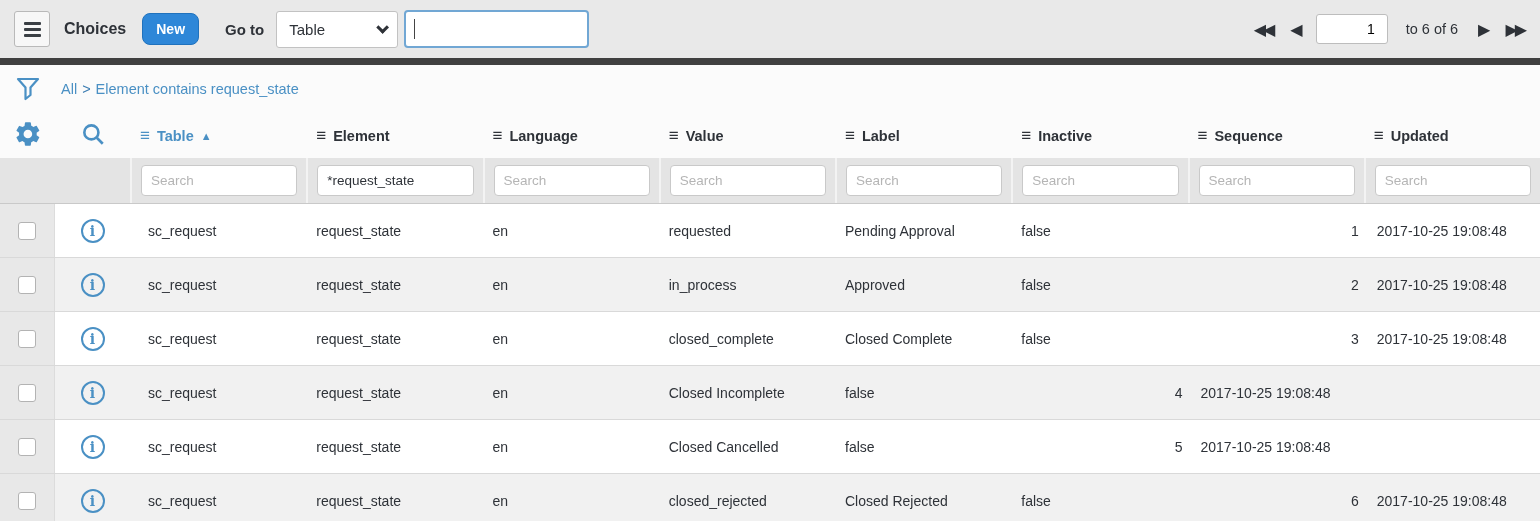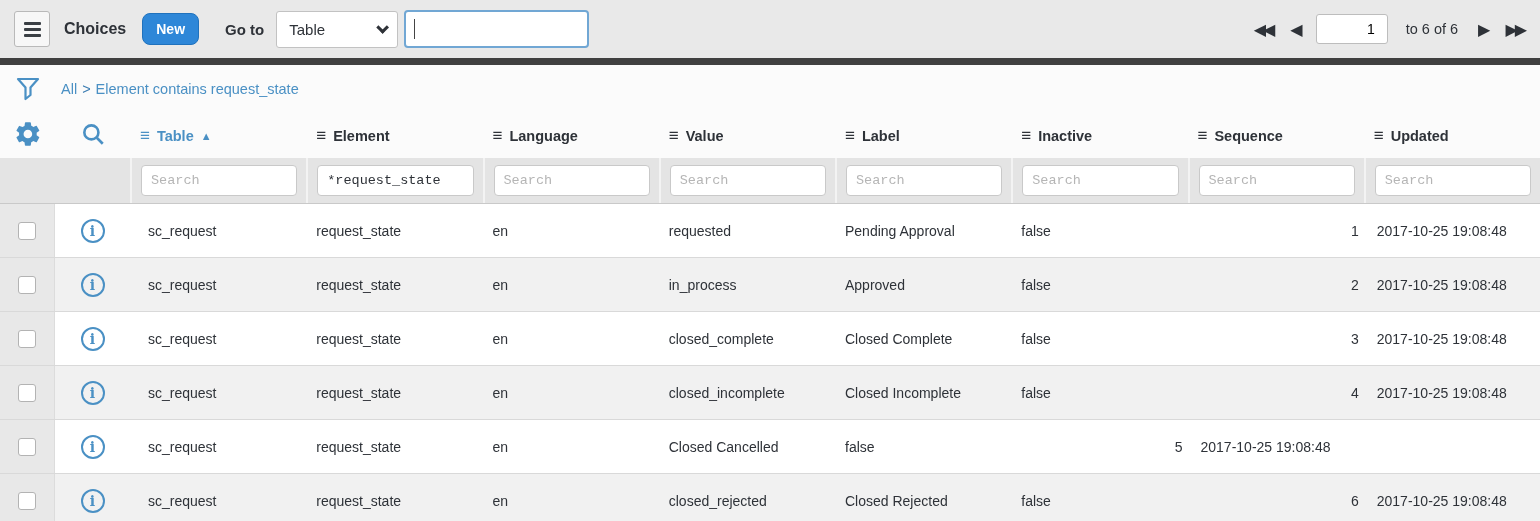--- a/index.html
+++ b/index.html
@@ -48,21 +48,21 @@
   .header-row { height:45px; align-items:center; background:#fbfbfb; }
   .icon-cell { display:flex; align-items:center; justify-content:center; }
   .hcell { display:flex; align-items:center; padding-left:10px; font-size:14.5px; font-weight:bold;
     white-space:nowrap; cursor:pointer; }
   .col-menu { font-size:17px; font-weight:bold; color:#2e3238; margin-right:7px; line-height:1; }
   .hcell.sorted .hlabel, .hcell.sorted .col-menu-sorted { color:#4a90c4; }
   .sort-arrow { color:#4a90c4; font-size:11px; margin-left:7px; }
 
   
   .search-row { height:46px; background:#e4e4e4; align-items:center; border-bottom:1px solid #c9c9c9; }
-  .scell { height:100%; display:flex; align-items:center; padding:0 9px; border-left:2px solid #f3f3f3;font-family:Liberation Mono, monospace; }
+  .scell { height:100%; display:flex; align-items:center; padding:0 9px; border-left:2px solid #f3f3f3; }
   .scell:first-child, .scell.no-sep { border-left:none; }
   .scell input { width:100%; height:31px; border:1px solid #c9c9c9; border-radius:4px;
     background:#fff; font-size:13.5px; padding:0 9px; color:#2e3238; font-family:inherit; }
   .scell input::placeholder { color:#b5b5b5; }
 
   
   .data-row { height:54px; align-items:stretch; background:#fff; border-bottom:1px solid #d9d9d9;
     font-size:14px; }
   .data-row.alt { background:#f1f1f1; }
   .cell { display:flex; align-items:center; padding-left:10px; white-space:nowrap; overflow:hidden; }
@@ -259,21 +259,20 @@
       <span class="checkbox"></span>
     </div>
   <div class="cell info-cell">
       <span class="info-icon">i</span>
     </div>
   <div class="cell">
       <a class="ref-link">sc_request</a>
     </div>
   <div class="cell">request_state</div>
   <div class="cell">en</div>
-  <div class="cell">closed_incomplete</div>
   <div class="cell">Closed Incomplete</div>
   <div class="cell">false</div>
   <div class="cell seq">4</div>
   <div class="cell updated">2017-10-25 19:08:48</div>
 </div>
 
 <div class="grid-row data-row">
   <div class="cell check-cell">
       <span class="checkbox"></span>
     </div>

